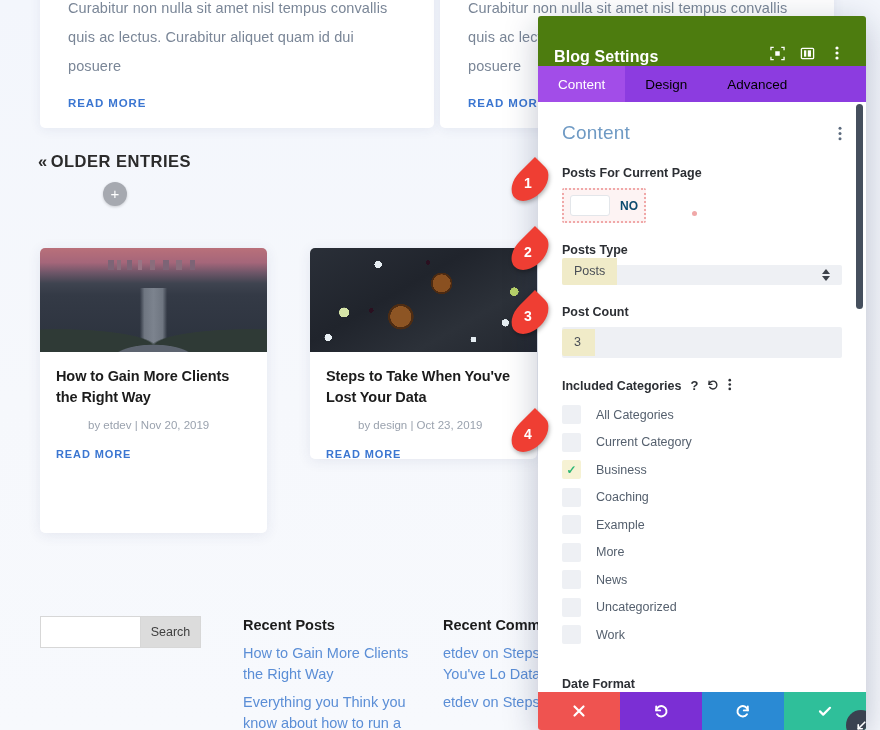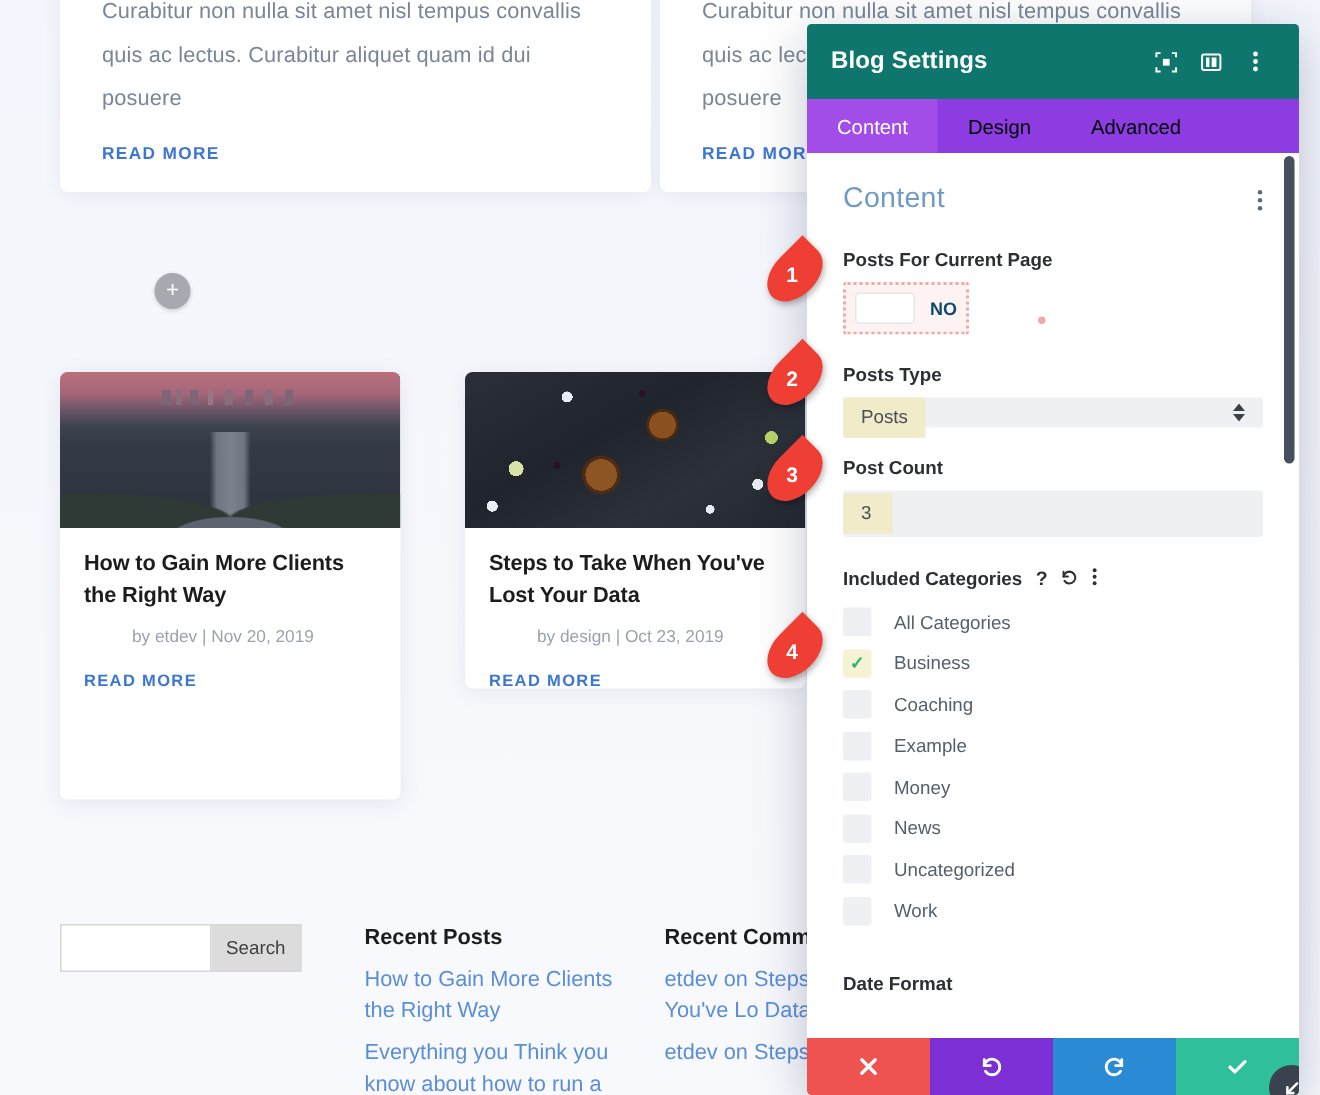--- a/index.html
+++ b/index.html
@@ -138,22 +138,22 @@
   .panel {
     position: absolute; left: 538px; top: 16px;
     width: 328px; height: 714px;
     background: #fff;
     box-shadow: 0 8px 34px rgba(20,30,70,.26);
     border-radius: 3px;
     display:flex; flex-direction: column;
     overflow: hidden;
   }
   .panel-header {
-    height: 50px; background: #0f766e;
-    display:flex; align-items:center; padding: 0 16px;
+    height: 50px; background: #4d7c0f;
+    display:flex; align-items:flex-end; padding: 0 16px;
     flex: none;
   }
   .panel-title {
     color:#fff; font-size: 16px; font-weight: bold; letter-spacing:.1px;
     flex: 1;
   }
   .hdr-icon {
     width: 26px; height: 26px; margin-left: 4px;
     display:flex; align-items:center; justify-content:center;
     color:#fff; cursor:pointer;
@@ -200,21 +200,21 @@
   }
   .toggle {
     width: 40px; height: 21px; background:#fff; border:1px solid #e3e6ea;
     border-radius: 3px; cursor:pointer;
   }
   .toggle-text { font-size: 12px; color:#0c4a6e; margin-left: 10px; font-weight: bold; }
   .toggle-dot { display:inline-block; width:5px; height:5px; border-radius:50%; background:#f0a8a8; margin-left: 42px; }
 
   .select-row {
     position: relative; height: 20px; background: #eef0f4; border-radius: 2px;
-    display:flex; align-items:flex-start;
+    display:flex; align-items:flex-end;
   }
   .select-value {
     font-size: 12.5px; color:#4a4f57; background:#f0ebc8;
     padding: 6px 12px 7px; border-radius:2px 0 0 2px;
   }
   .spinner {
     position:absolute; right: 12px; top:50%; transform: translateY(-50%);
     display:flex; flex-direction:column; gap:2px; cursor:pointer;
   }
   .spin-up, .spin-dn { width:0; height:0; border-left:4px solid transparent; border-right:4px solid transparent; }
@@ -296,20 +296,23 @@
       <a class="read-more" href="#">READ MORE</a>
     </div>
 
     <div class="excerpt-card exc2">
       <div class="exc-body" style="padding-top:0; margin-top:-4px;">
         <p>lectus mi.hi. Curabitur arcu erat, accumsan id imperdiet et, porttitor at sem. Proin eget tortor risus. Curabitur non nulla sit amet nisl tempus convallis quis ac lectus. Curabitur aliquet quam id dui posuere</p>
       </div>
       <a class="read-more" href="#">READ MORE</a>
     </div>
 
+    <div class="older-entries">
+      <span class="chev">«</span><span>OLDER ENTRIES</span>
+    </div>
 
     <div class="plus-btn">+</div>
 
     <div class="blog-card bc1">
       <div class="bc-img">
         <div class="photo-road">
             <div class="skyline"></div>
           </div>
       </div>
       <div class="bc-body">
@@ -446,36 +449,40 @@
               </span>
             </span>
           </div>
 
           <div class="cat-list">
             <div class="cat-row">
               <div class="cat-box"></div>
               <div class="cat-name">All Categories</div>
             </div>
             <div class="cat-row">
+              <div class="cat-box"></div>
+              <div class="cat-name">Current Category</div>
+            </div>
+            <div class="cat-row">
               <div class="cat-box checked">
                 <span class="cat-check">✓</span>
               </div>
               <div class="cat-name">Business</div>
             </div>
             <div class="cat-row">
               <div class="cat-box"></div>
               <div class="cat-name">Coaching</div>
             </div>
             <div class="cat-row">
               <div class="cat-box"></div>
               <div class="cat-name">Example</div>
             </div>
             <div class="cat-row">
               <div class="cat-box"></div>
-              <div class="cat-name">Money</div>
+              <div class="cat-name">More</div>
             </div>
             <div class="cat-row">
               <div class="cat-box"></div>
               <div class="cat-name">News</div>
             </div>
             <div class="cat-row">
               <div class="cat-box"></div>
               <div class="cat-name">Uncategorized</div>
             </div>
             <div class="cat-row">

